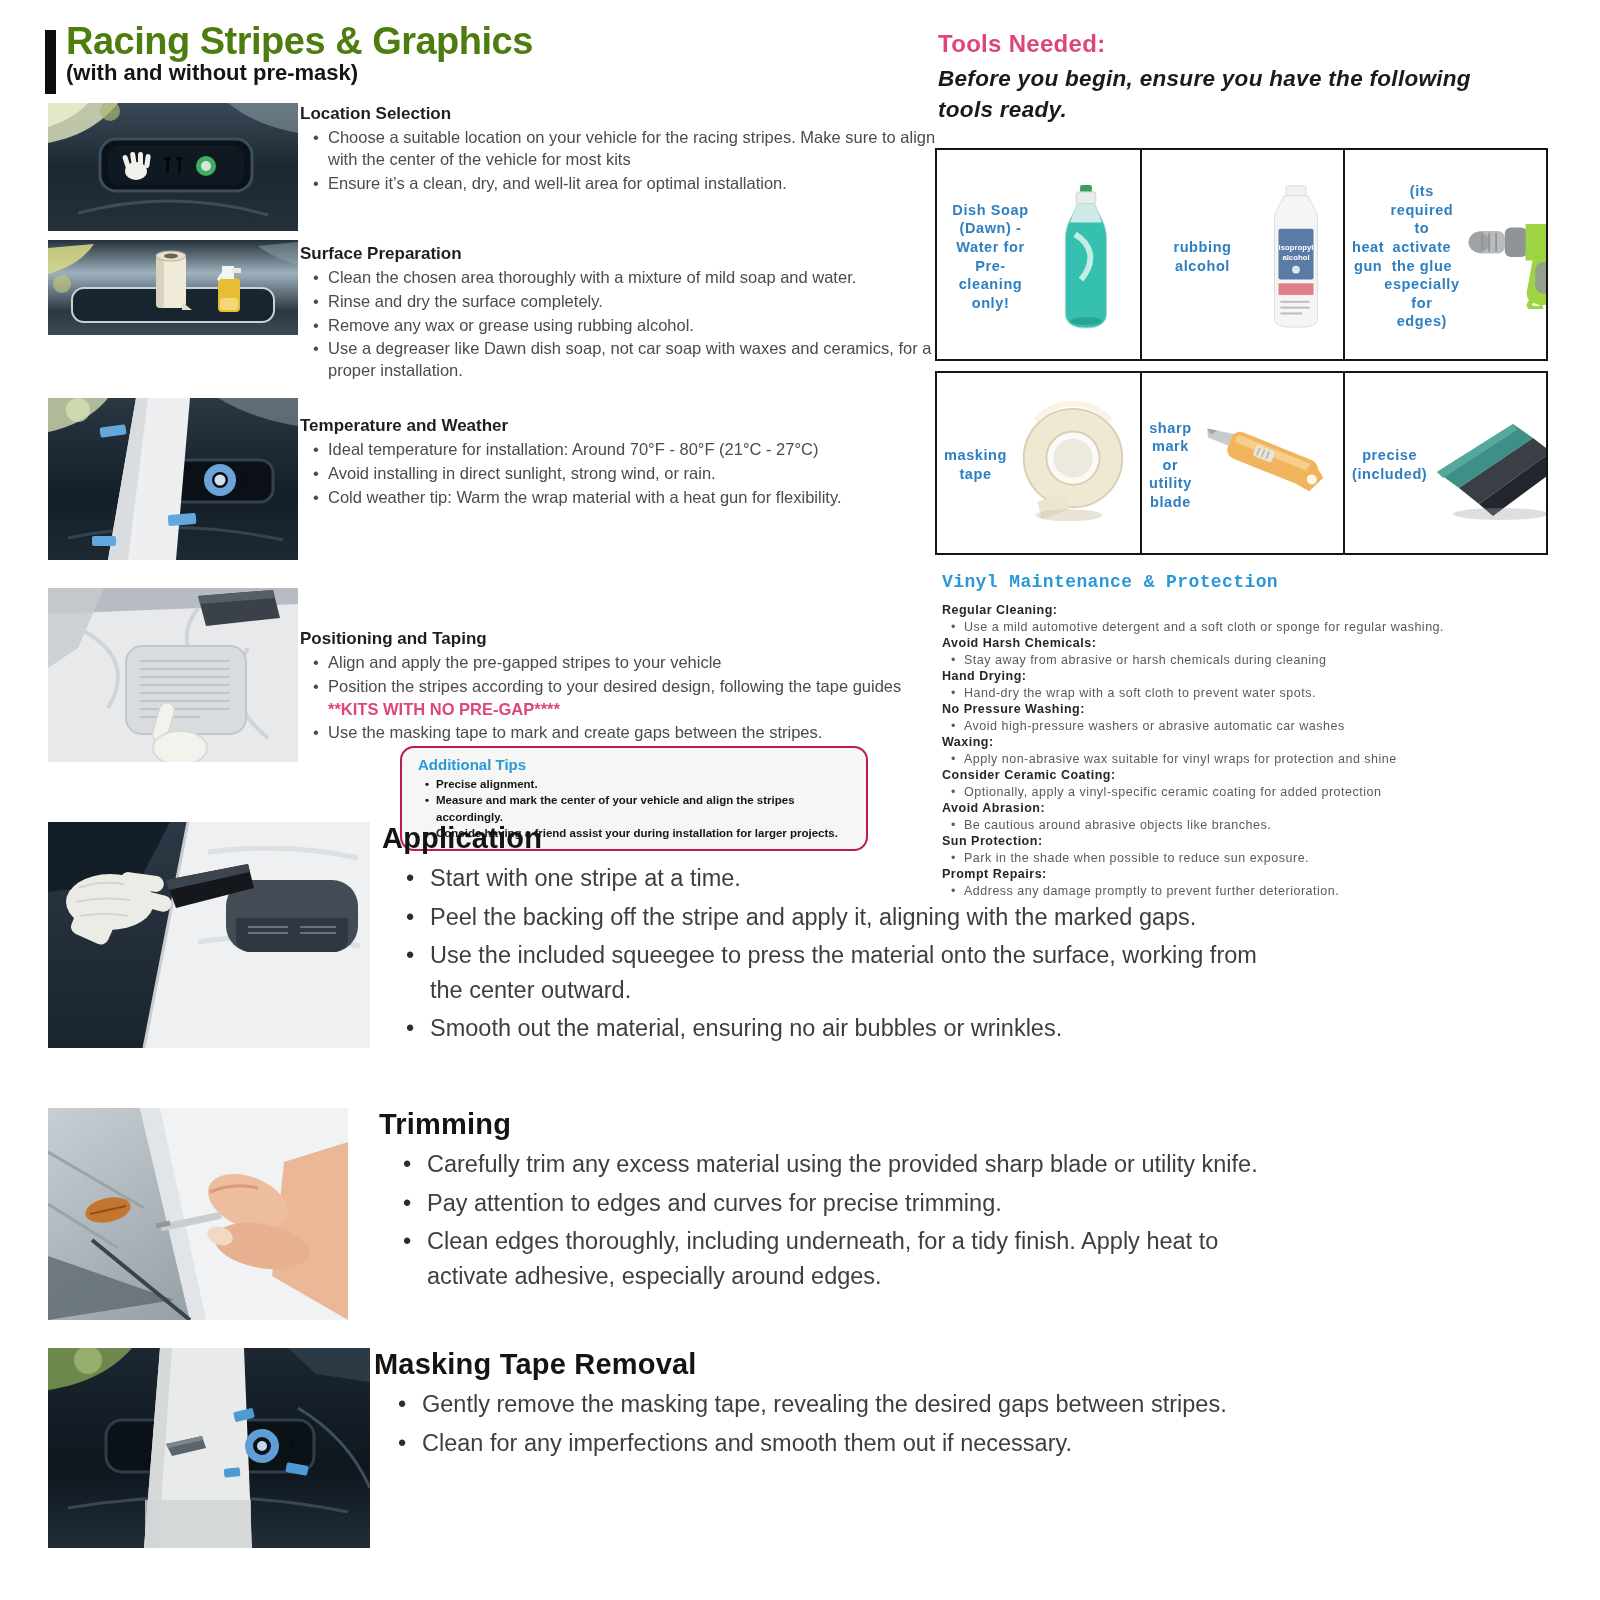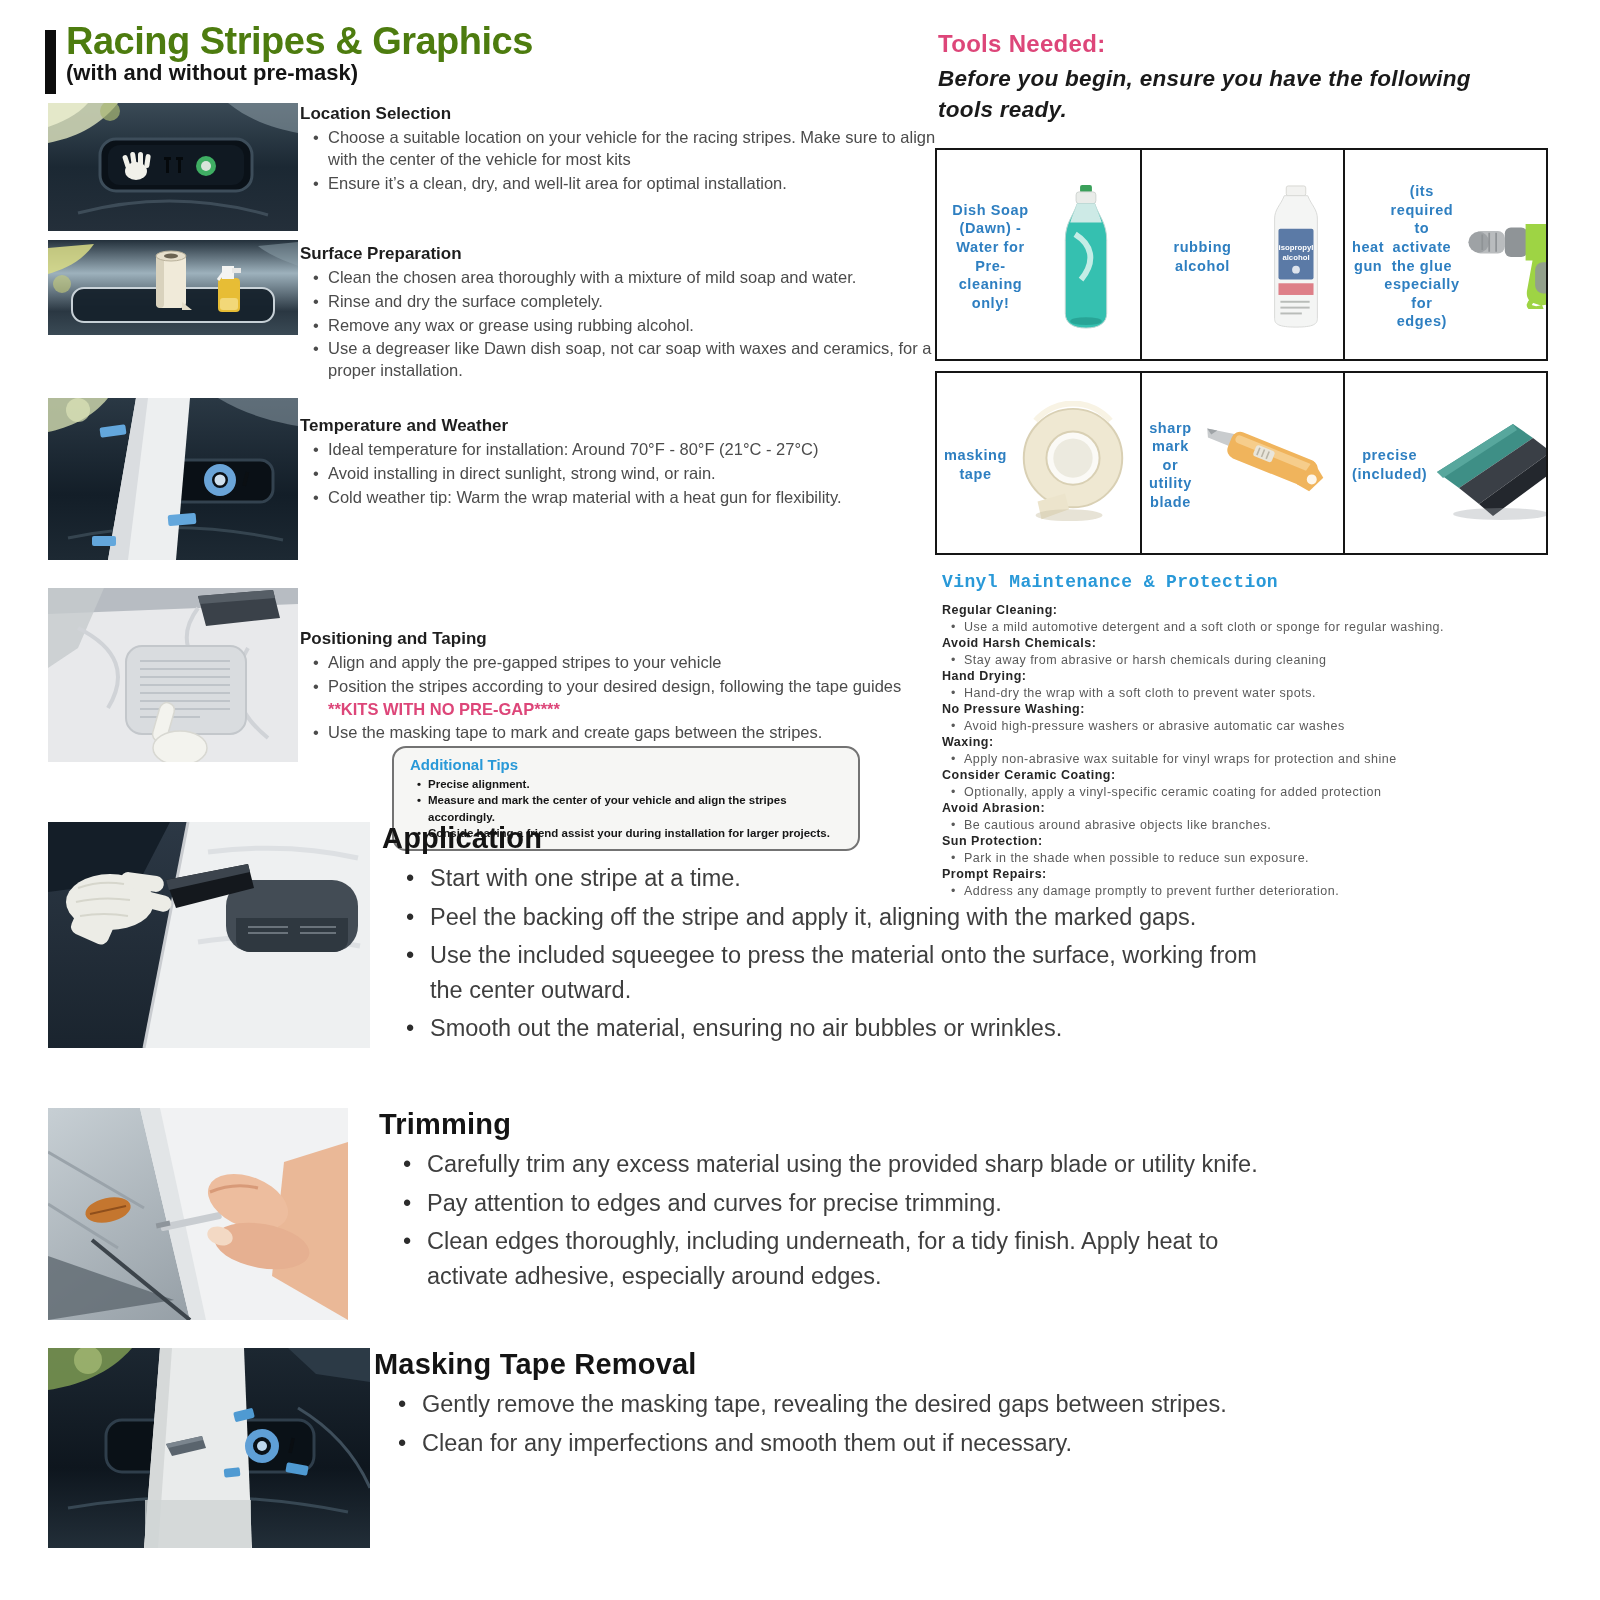--- a/index.html
+++ b/index.html
@@ -35,21 +35,21 @@
   .tool-art{flex:1;display:flex;align-items:center;justify-content:center;min-height:0;}
   .tool-art svg{max-height:100%;}
   svg text{font-family:"Liberation Sans",sans-serif;}
   
   .vm{position:absolute;left:942px;top:572px;width:608px;}
   .vm h3{margin:0 0 10px;font-size:18px;font-weight:700;color:#2999d8;letter-spacing:.4px;font-family:Liberation Mono, monospace;}
   .vm-label{font-size:12.5px;font-weight:700;color:#262626;letter-spacing:.5px;line-height:1.32;}
   .vm-bullet{position:relative;font-size:12.5px;color:#5a5a5a;letter-spacing:.5px;line-height:1.32;padding-left:22px;}
   .vm-bullet::before{content:"\2022";position:absolute;left:9px;color:#5a5a5a;}
   
-  .tips{position:absolute;left:392px;top:746px;width:468px;box-sizing:border-box;border:2px solid #737373;
+  .tips{position:absolute;left:400px;top:746px;width:468px;box-sizing:border-box;border:2px solid #be185d;
         border-radius:14px;background:#f6f6f4;padding:8px 12px 8px 16px;}
   .tips h4{margin:0 0 3px;font-size:15px;font-weight:700;color:#2999d8;}
   .tips ul{list-style:none;margin:0;padding:0 0 0 18px;}
   .tips li{position:relative;font-size:11.5px;font-weight:700;color:#161616;line-height:1.42;}
   .tips li::before{content:"\2022";position:absolute;left:-11px;}
   
   .big{position:absolute;}
   .big h2{margin:0 0 6px;font-size:29px;font-weight:800;color:#141414;letter-spacing:.2px;}
   .big ul{list-style:none;margin:0;padding:0 0 0 48px;}
   .big li{position:relative;font-size:23.5px;color:#3e3e3e;line-height:1.47;margin:4px 0;}

